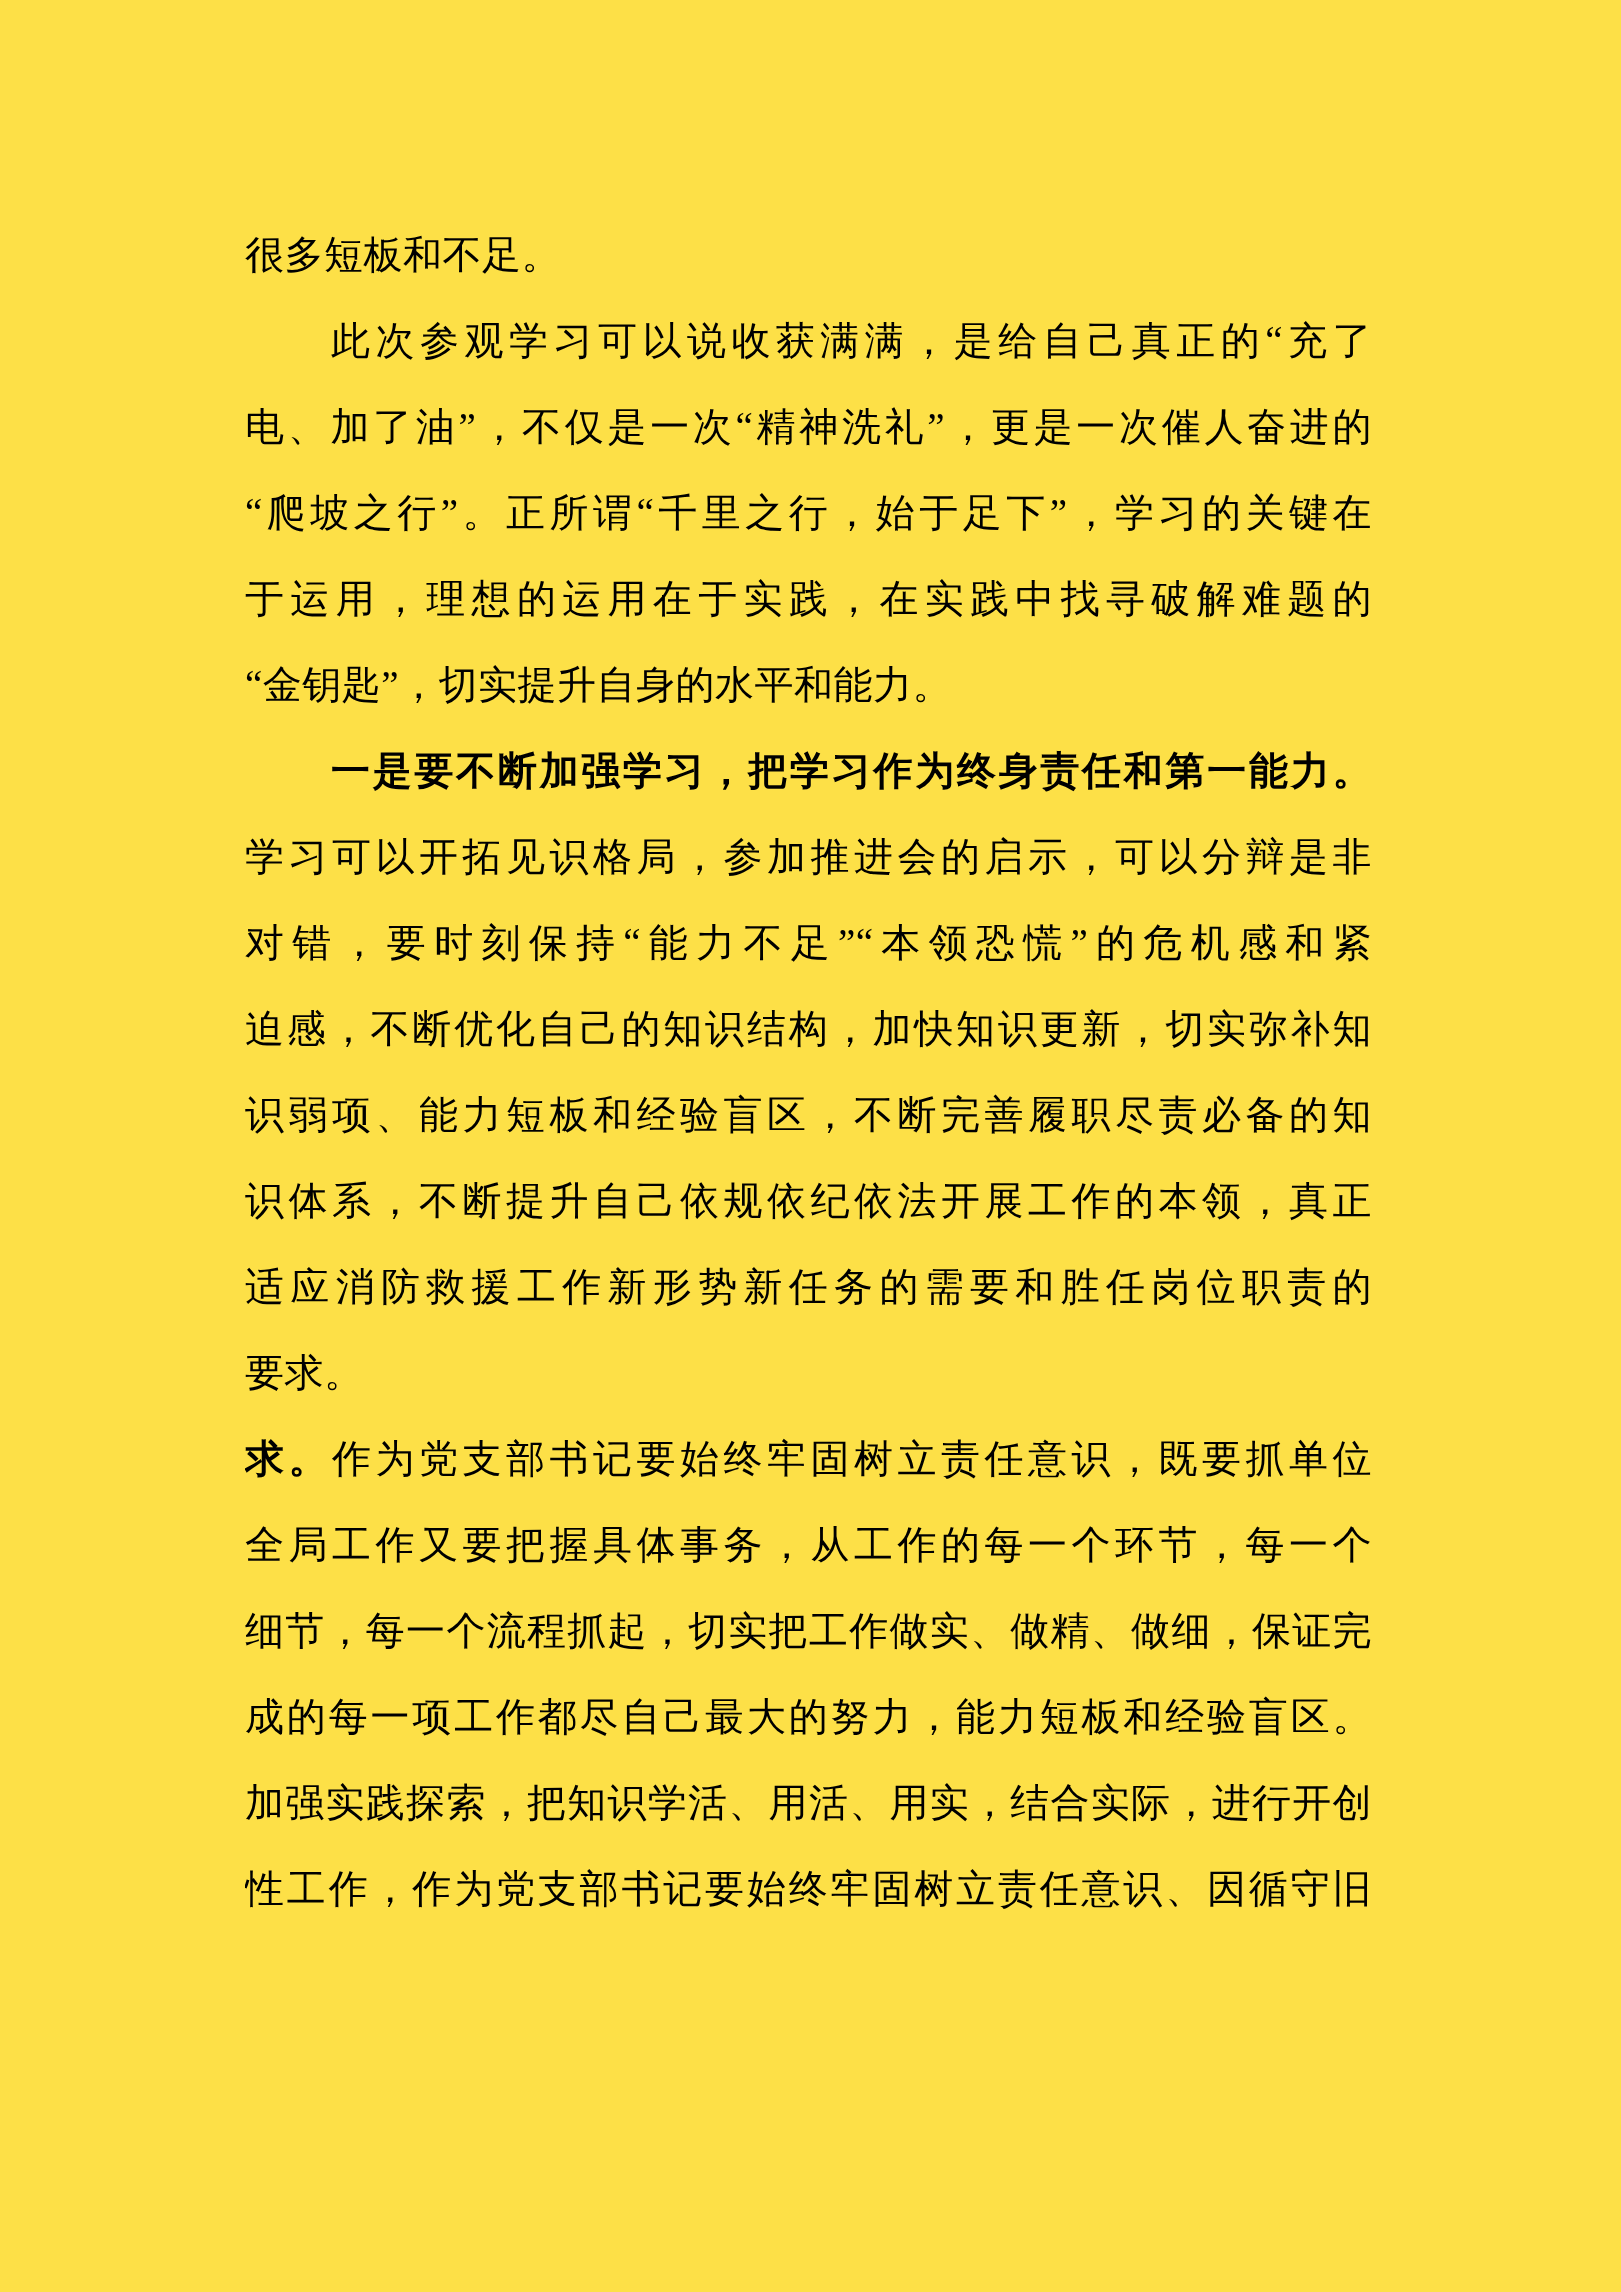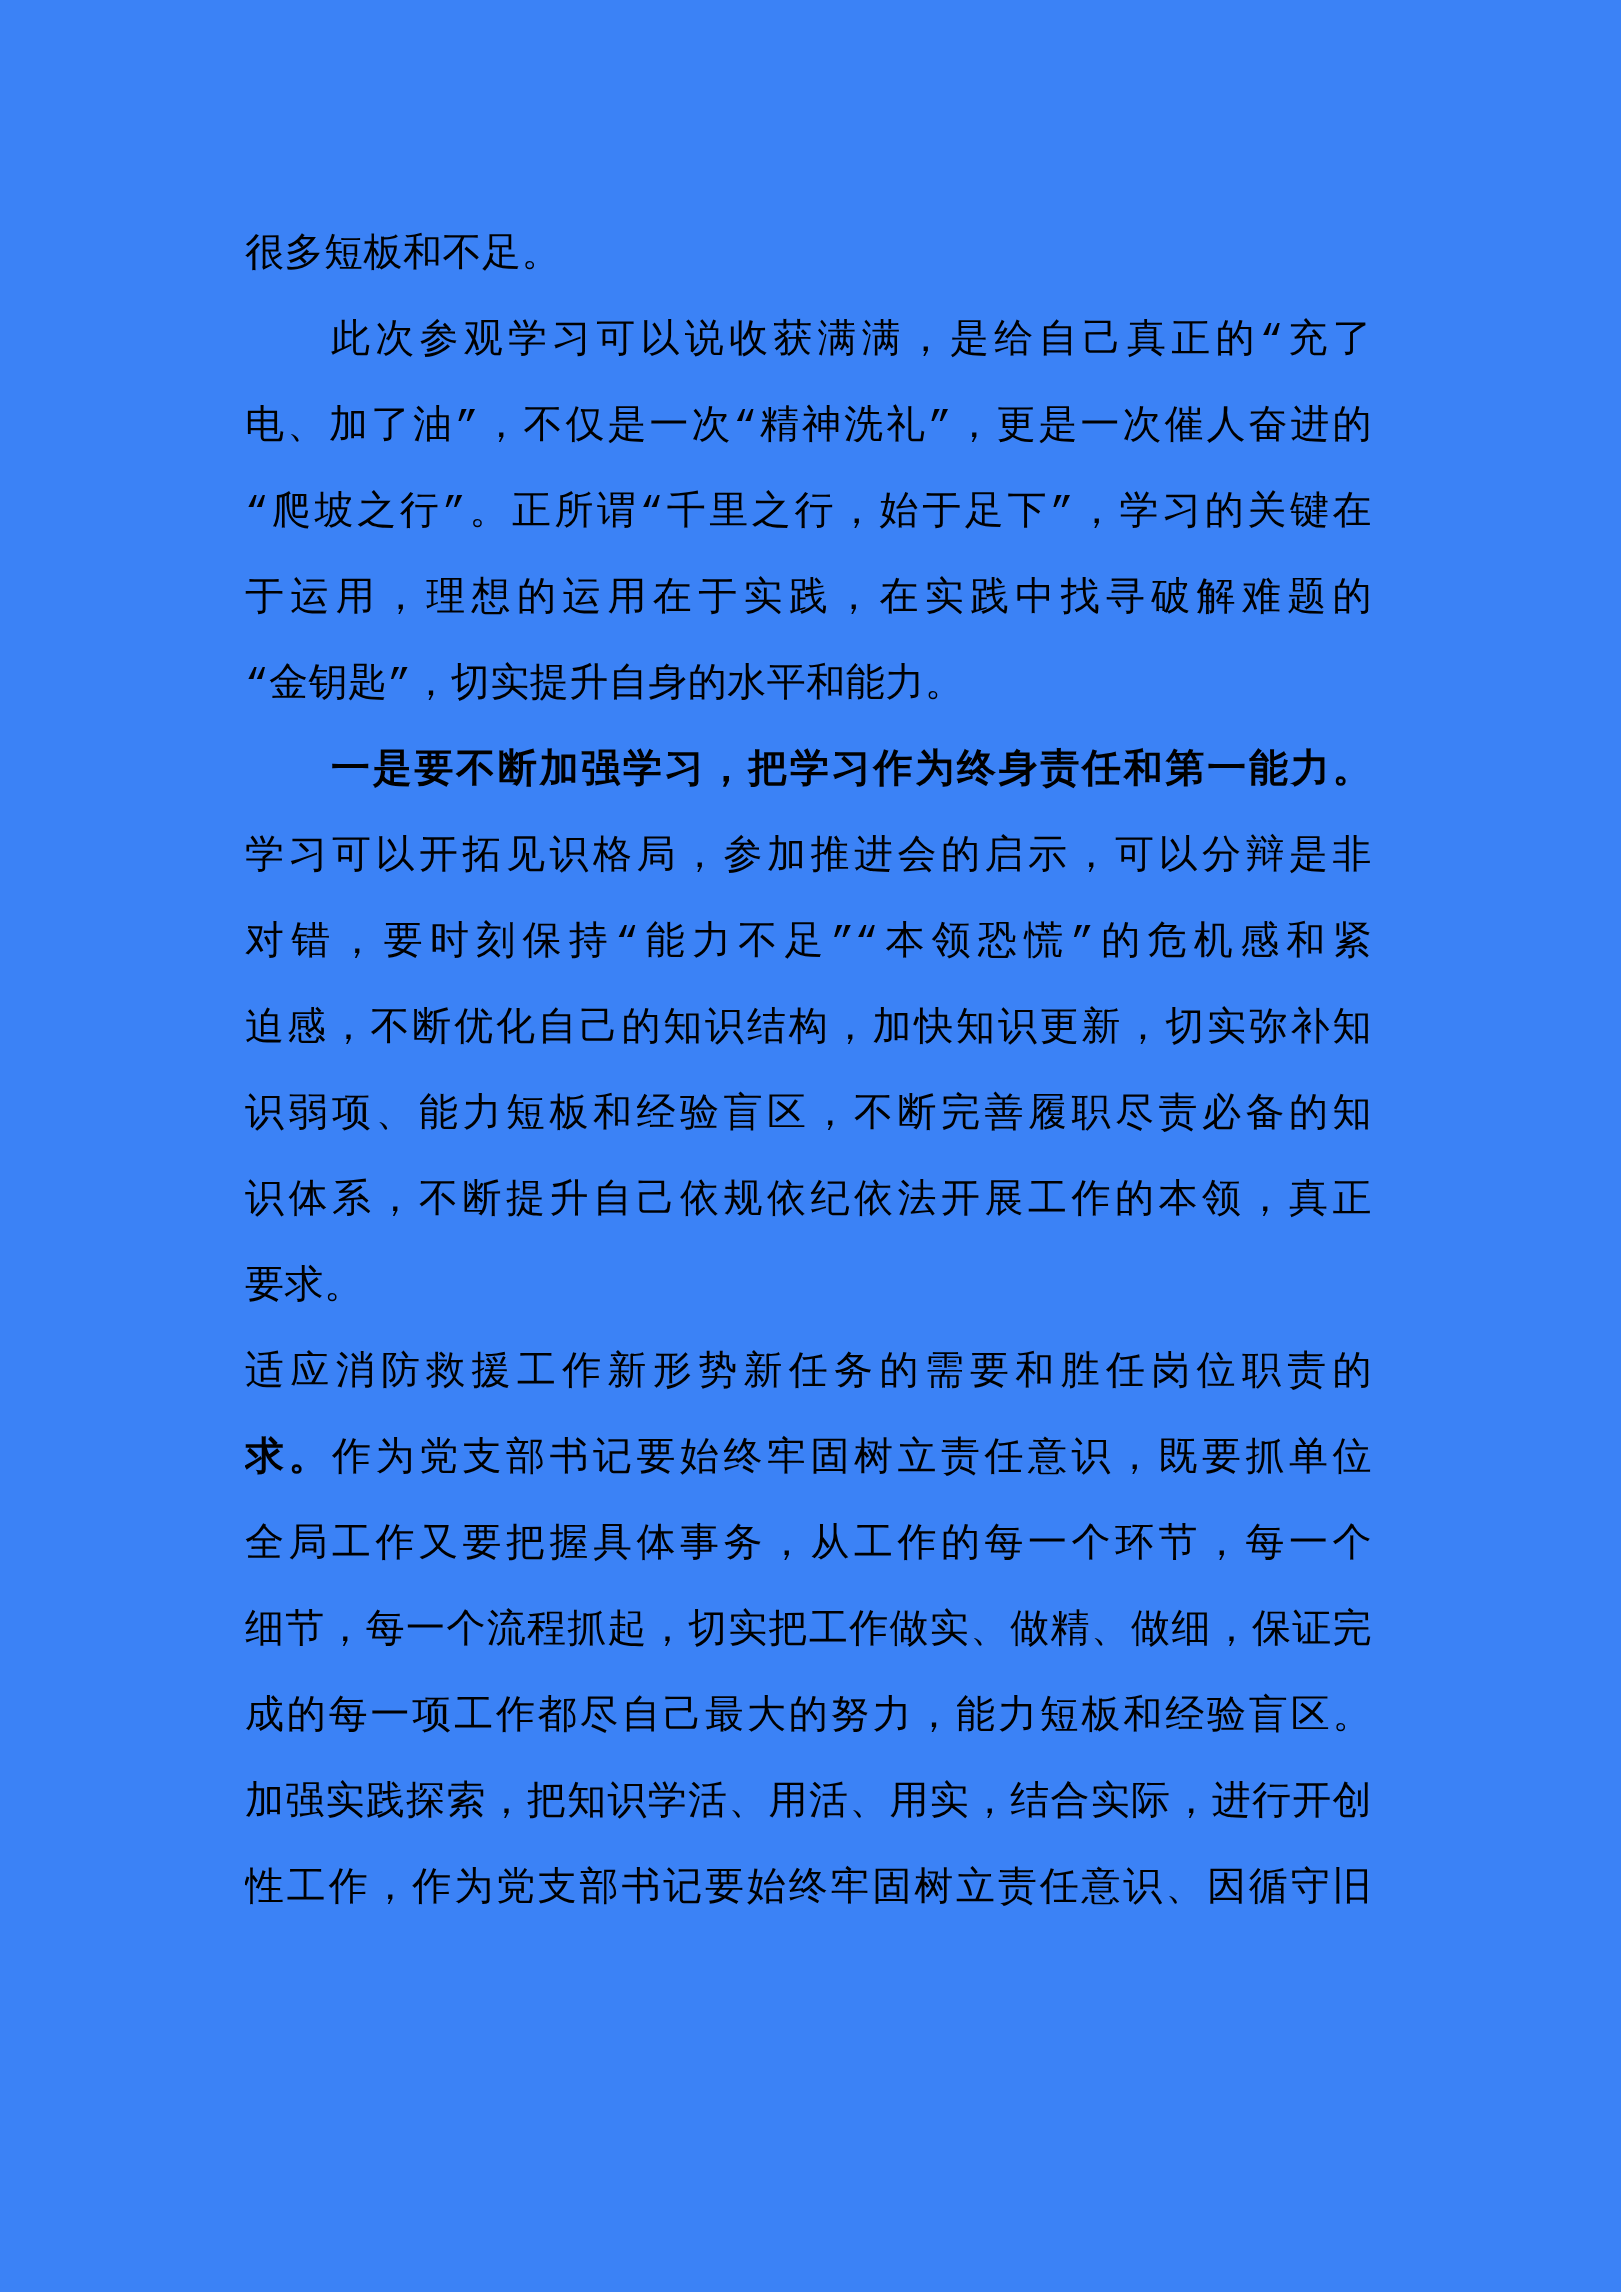--- a/index.html
+++ b/index.html
@@ -1,22 +1,22 @@
 <!DOCTYPE html>
 <html><head>
 <meta charset="utf-8">
 <style>
   html, body { margin: 0; padding: 0; }
   .page {
     position: relative;
     width: 1621px;
     height: 2293px;
-    background: #3b82f6;
+    background: #fde047;
     overflow: hidden;
-    font-family: Liberation Mono, monospace;
+    font-family: Liberation Serif, serif;
   }
   .doc {
     position: absolute;
     left: 245px;
     top: 212px;
     width: 1127px;
     color: #000000;
   }
   .line {
     height: 86px;
@@ -45,22 +45,22 @@
       <div class="line fill"><span class="seg">电、加了油”，不仅是一次“精神洗礼”，更是一次催人奋进的</span></div>
       <div class="line fill"><span class="seg">“爬坡之行”。正所谓“千里之行，始于足下”，学习的关键在</span></div>
       <div class="line fill"><span class="seg">于运用，理想的运用在于实践，在实践中找寻破解难题的</span></div>
       <div class="line"><span class="seg">“金钥匙”，切实提升自身的水平和能力。</span></div>
       <div class="line fill indent2"><span class="seg bold">一是要不断加强学习，把学习作为终身责任和第一能力。</span></div>
       <div class="line fill"><span class="seg">学习可以开拓见识格局，参加推进会的启示，可以分辩是非</span></div>
       <div class="line fill"><span class="seg">对错，要时刻保持“能力不足”“本领恐慌”的危机感和紧</span></div>
       <div class="line fill"><span class="seg">迫感，不断优化自己的知识结构，加快知识更新，切实弥补知</span></div>
       <div class="line fill"><span class="seg">识弱项、能力短板和经验盲区，不断完善履职尽责必备的知</span></div>
       <div class="line fill"><span class="seg">识体系，不断提升自己依规依纪依法开展工作的本领，真正</span></div>
+      <div class="line fill"><span class="seg">适应消防救援工作新形势新任务的需要和胜任岗位职责的</span></div>
       <div class="line"><span class="seg">要求。</span></div>
-      <div class="line fill"><span class="seg">适应消防救援工作新形势新任务的需要和胜任岗位职责的</span></div>
       <div class="line fill"><span class="seg bold">求。</span><span class="seg">作为党支部书记要始终牢固树立责任意识，既要抓单位</span></div>
       <div class="line fill"><span class="seg">全局工作又要把握具体事务，从工作的每一个环节，每一个</span></div>
       <div class="line fill"><span class="seg">细节，每一个流程抓起，切实把工作做实、做精、做细，保证完</span></div>
       <div class="line fill"><span class="seg">成的每一项工作都尽自己最大的努力，能力短板和经验盲区。</span></div>
       <div class="line fill"><span class="seg">加强实践探索，把知识学活、用活、用实，结合实际，进行开创</span></div>
       <div class="line fill"><span class="seg">性工作，作为党支部书记要始终牢固树立责任意识、因循守旧</span></div>
     </div>
 </div>
 
 

